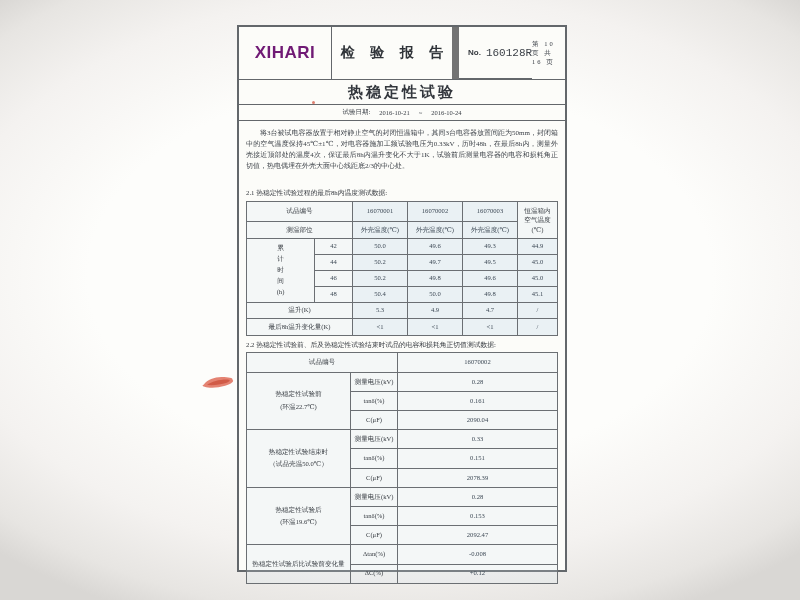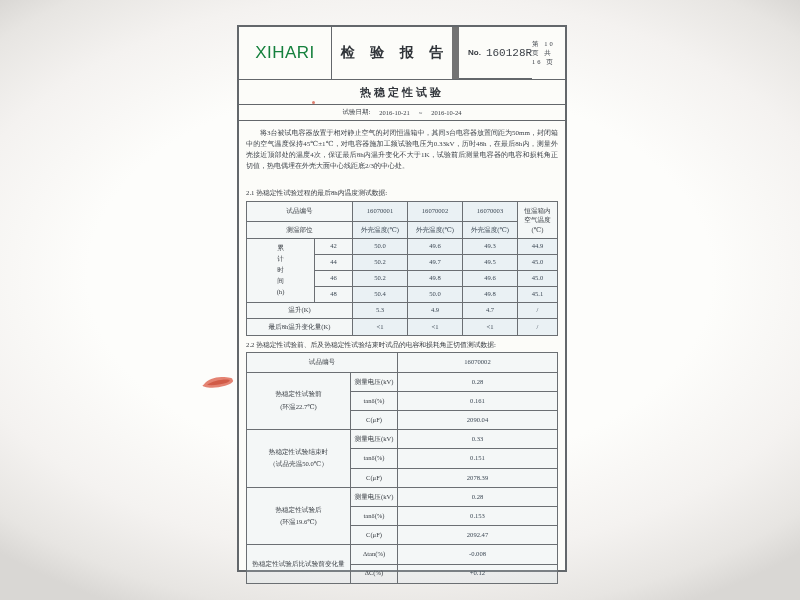--- a/index.html
+++ b/index.html
@@ -6,30 +6,30 @@
   body{width:800px;height:600px;overflow:hidden;
        font-family:"Liberation Serif","DejaVu Serif",serif;}
   .canvas{position:relative;width:800px;height:600px;
     background:radial-gradient(ellipse 75% 62% at 50% 46%, #fdfdfb 52%, #f4f2f0 76%, #e7e5e2 92%, #d9d7d4 100%);}
   .doc{position:absolute;left:237px;top:25px;width:330px;height:547px;
        border:2px solid #63676b;background:#fcfcf9;box-sizing:border-box;
        color:#34383e;}
   
   .hdr{display:flex;height:52px;border-bottom:1px solid #63676b;}
   .hdr-logo{width:92px;border-right:1px solid #63676b;display:flex;align-items:center;justify-content:center;
-    font-family:"Liberation Sans","DejaVu Sans",sans-serif;font-weight:normal;font-size:17px;letter-spacing:.5px;color:#15803d;}
+    font-family:"Liberation Sans","DejaVu Sans",sans-serif;font-weight:bold;font-size:17px;letter-spacing:.5px;color:#701a75;}
   .hdr-title{flex:1;border-right:7px solid #737373;display:flex;align-items:center;justify-content:center;
     font-size:14px;font-weight:bold;letter-spacing:6px;color:#2f3338;text-indent:6px;}
   .hdr-no{width:106px;display:flex;flex-direction:row;}
   .no-row{flex:1.05;border-bottom:1px solid #63676b;display:flex;align-items:center;padding-left:9px;gap:5px;font-size:8px;}
   .no-lbl{font-weight:bold;font-family:"Liberation Sans","DejaVu Sans",sans-serif;}
   .no-val{font-family:"Liberation Mono","DejaVu Sans Mono",monospace;font-size:11px;color:#3c4148;}
   .pg-row{flex:1;display:flex;align-items:center;justify-content:center;font-size:6.5px;letter-spacing:2px;color:#3c4148;}
   .subject{height:24px;border-bottom:1px solid #63676b;display:flex;align-items:center;justify-content:center;
-    font-size:11px;font-weight:bold;letter-spacing:3px;color:#33373d;}
+    font-size:15px;font-weight:bold;letter-spacing:3px;color:#33373d;}
   .daterow{height:15px;border-bottom:1px solid #63676b;display:flex;align-items:center;justify-content:center;
     gap:9px;font-size:6.5px;color:#3c4148;}
   
   .docbody{padding:6px 7px 0;font-size:7px;line-height:1.55;}
   .sec-h{font-size:7.2px;margin:3px 0 2px;}
   .p1{text-indent:2em;text-align:justify;margin:1px 0 17px;color:#3a3f46;}
   .sub-h{font-size:6.8px;margin:4px 0 2px;}
   
   table{width:100%;border-collapse:collapse;table-layout:fixed;font-size:6.6px;color:#3e4a56;
         background:rgba(215,231,238,.20);}

